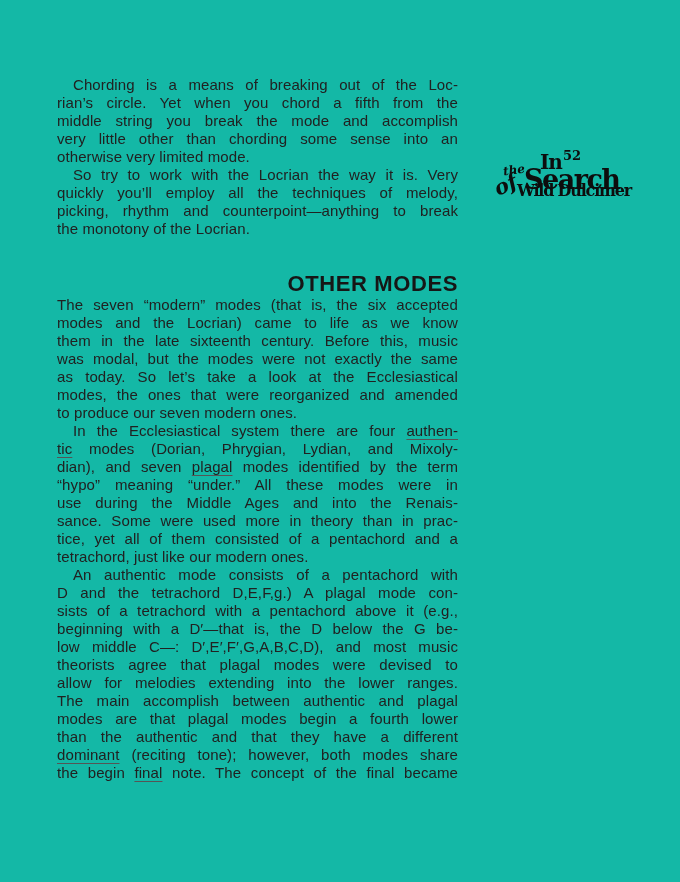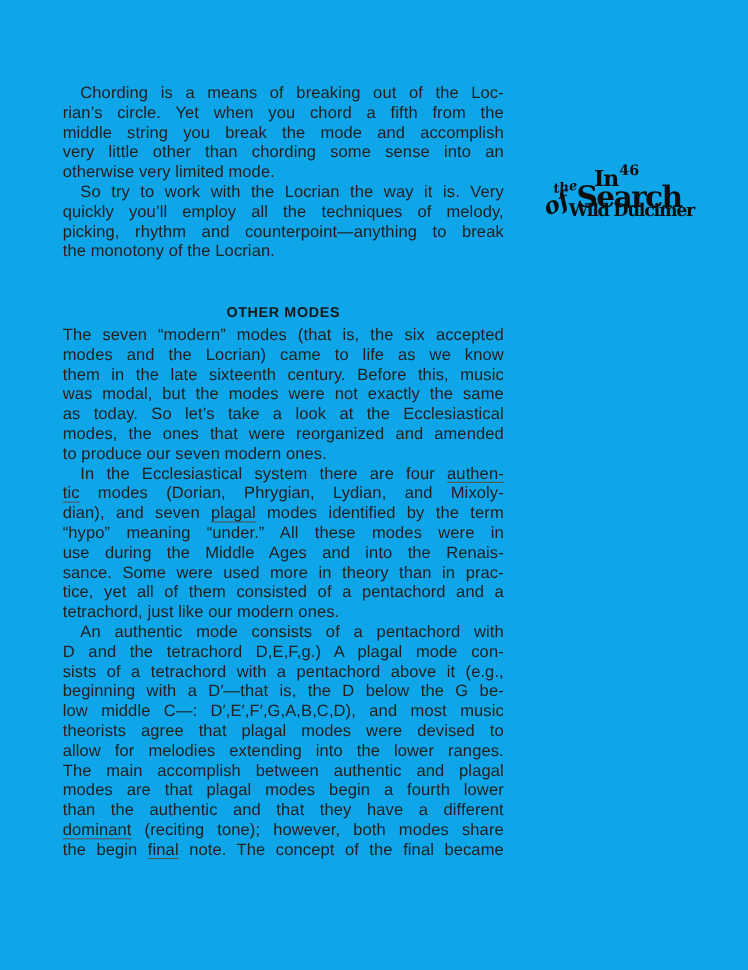--- a/index.html
+++ b/index.html
@@ -6,21 +6,21 @@
   body {
     width: 680px; height: 882px;
     background: #fdfdfc;
     position: relative;
     overflow: hidden;
     font-family: "Liberation Sans", sans-serif;
     color: #1e1e1e;
   }
   .page {
     position: absolute; inset: 0;
-    background: #0ea5e9;
+    background: #14b8a6;
     text-decoration: underline;
   }
   
   .text-column {
     position: absolute;
     left: 57px; top: 76px;
     width: 401px;
     font-size: 15px;
     line-height: 18px;
     letter-spacing: 0.1px;
@@ -40,27 +40,27 @@
     -moz-text-align-last: left;
   }
   .line.indent { text-indent: 16px; }
   .u {
     text-decoration: underline;
     text-decoration-thickness: 1px;
     text-underline-offset: 3px;
     text-decoration-color: #555;
   }
   .heading {
-    font-size: 13px;
+    font-size: 22px;
     font-weight: 700;
     letter-spacing: 0.6px;
     line-height: 18px;
     margin: 37px 0 3px 0;
     color: #161616;
-    text-align: center;
+    text-align: right;
   }
   
   .logo {
     position: absolute;
     left: 494px; top: 148px;
     width: 170px; height: 64px;
     font-family: "DejaVu Serif", serif;
     font-weight: 700;
     color: #0d0d0d;
   }
@@ -121,21 +121,21 @@
         <div class="line"><span>allow for melodies extending into the lower ranges.</span></div>
         <div class="line"><span>The main accomplish between authentic and plagal</span></div>
         <div class="line"><span>modes are that plagal modes begin a fourth lower</span></div>
         <div class="line"><span>than the authentic and that they have a different</span></div>
         <div class="line"><span class="u">dominant</span><span> (reciting tone); however, both modes share</span></div>
         <div class="line"><span>the begin </span><span class="u">final</span><span> note. The concept of the final became</span></div>
       </div>
     </div>
 
   <div class="logo">
-    <span class="logo-89">46</span>
+    <span class="logo-89">52</span>
     <span class="logo-in">In</span>
     <span class="logo-search">Search</span>
     <span class="logo-the">the</span>
     <span class="logo-of">of</span>
     <span class="logo-wild">Wild Dulcimer</span>
   </div>
 
 </div>
 
 </body></html>

